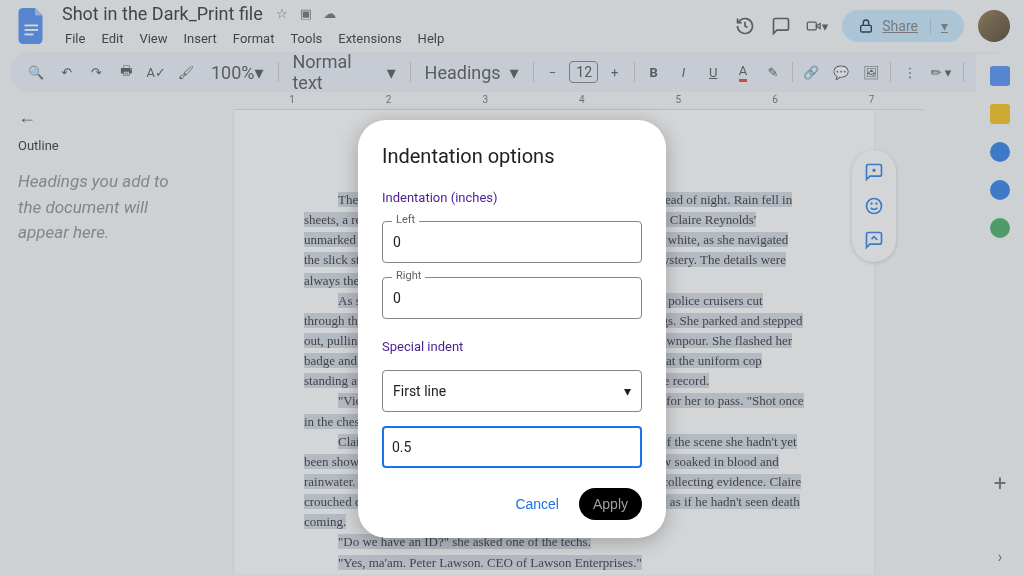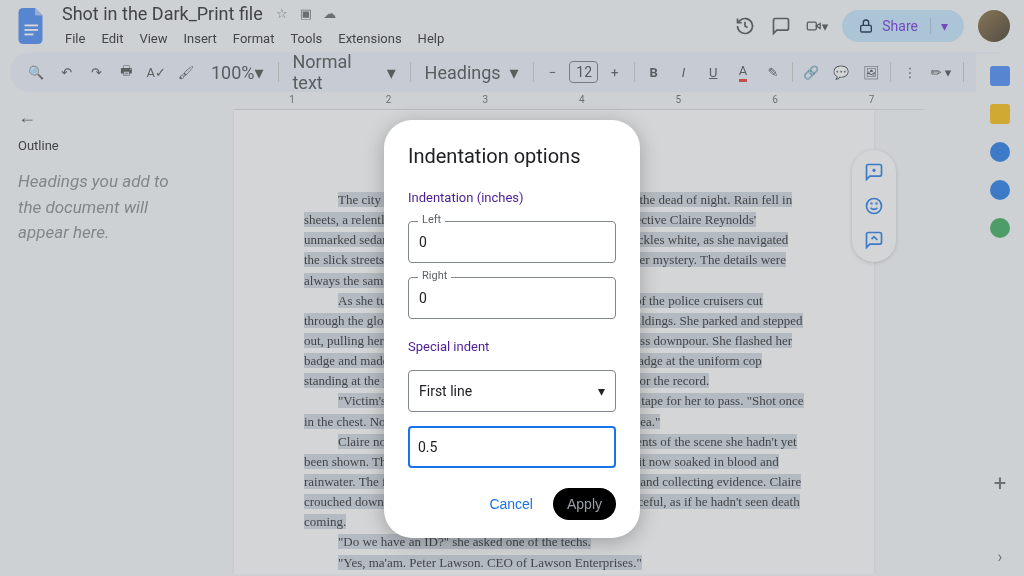--- a/index.html
+++ b/index.html
@@ -15,21 +15,21 @@
   .logo { width:36px; height:36px; display:flex; align-items:center; justify-content:center;}
   .logo svg { width:28px; height:36px;}
   .doc-area { flex:1; display:flex; flex-direction:column; gap:2px;}
   .doc-title-line { display:flex; align-items:center; gap:6px;}
   .doc-title { font-size:18px; color:#202124; padding:1px 4px;}
   .title-icon { color:#5f6368; width:18px; display:flex; justify-content:center; cursor:pointer;}
   .menubar { display:flex; gap:2px;}
   .menubar span { padding:4px 7px; font-size:13px; color:#202124; cursor:pointer; border-radius:4px;}
   .right-actions { display:flex; align-items:center; gap:14px;}
   .right-icon { color:#444746; width:22px; height:22px; display:flex; align-items:center; justify-content:center; cursor:pointer;}
-  .share-btn { background:#c2e7ff; border-radius:20px; padding:8px 16px; display:flex; align-items:center; gap:8px; font-size:14px; cursor:pointer; color:#6d28d9;}
+  .share-btn { background:#c2e7ff; border-radius:20px; padding:8px 16px; display:flex; align-items:center; gap:8px; font-size:14px; cursor:pointer; color:#737373;text-decoration:underline;}
   .share-arrow { border-left:1px solid rgba(0,0,0,.15); padding-left:10px; margin-left:4px;}
   .avatar { width:32px; height:32px; border-radius:50%; background:linear-gradient(135deg,#8a6d3b,#3b2f1e); }
   
   .toolbar { display:flex; align-items:center; padding: 4px 14px; gap:4px; background:#edf2fa; border-radius:24px; margin:6px 10px 2px 10px; height:40px;}
   .tool { width:28px; height:28px; display:flex; align-items:center; justify-content:center; color:#444746; cursor:pointer; border-radius:4px;}
   .tool.text { width:auto; padding:0 8px; font-size:18px;}
   .divider { width:1px; height:20px; background:#c7c7c7; margin:0 2px;}
   .fontsize-box { border:1px solid #747775; border-radius:4px; padding:2px 6px; font-size:14px; min-width:22px; text-align:center;}
   .toolbar-right { margin-left:auto; display:flex; gap:6px; align-items:center;}
   
@@ -48,21 +48,21 @@
   
   .side-float { position:absolute; right:128px; top:150px; background:#fff; border-radius:22px; box-shadow:0 1px 4px rgba(0,0,0,.2); display:flex; flex-direction:column; padding:6px; gap:2px;}
   .side-float .fi { width:32px; height:32px; display:flex; align-items:center; justify-content:center; color:#1a73e8; cursor:pointer; border-radius:50%;}
   
   .sidepanel { position:absolute; right:0; top:54px; bottom:0; width:48px; background:#f8f9fa; display:flex; flex-direction:column; align-items:center; gap:18px; padding-top:12px;}
   .sidepanel .app { width:20px; height:20px; border-radius:3px; cursor:pointer;}
   .sidepanel .plus { margin-top:auto; margin-bottom:80px; font-size:22px; color:#5f6368; cursor:pointer;}
   .sidepanel .chev { position:absolute; bottom:10px; font-size:16px; color:#5f6368; cursor:pointer;}
   
   .scrim { position:absolute; inset:0; background:rgba(128,134,139,.35); display:flex; align-items:flex-start; justify-content:center; padding-top:120px;}
-  .dialog { background:#fff; border-radius:28px; width:256px; padding:24px 24px 18px 24px; box-shadow:0 4px 20px rgba(0,0,0,.25);}
+  .dialog { background:#fff; border-radius:28px; width:308px; padding:24px 24px 18px 24px; box-shadow:0 4px 20px rgba(0,0,0,.25);}
   .dlg-title { font-size:20px; color:#202124; margin-bottom:22px;}
   .dlg-section { font-size:13px; color:#4c1d95; margin-bottom:16px;}
   .field-row { display:flex; gap:14px; margin-bottom:20px;flex-direction:column;}
   .field { position:relative; flex:1;}
   .field label { position:absolute; top:-8px; left:10px; background:#fff; padding:0 4px; font-size:11px; color:#5f6368;}
   .field input, .field .select {
     width:100%; border:1px solid #80868b; border-radius:4px; padding:12px 10px;
     font-size:14px; color:#202124; background:#fff; outline:none;
     font-family:inherit;
   }

